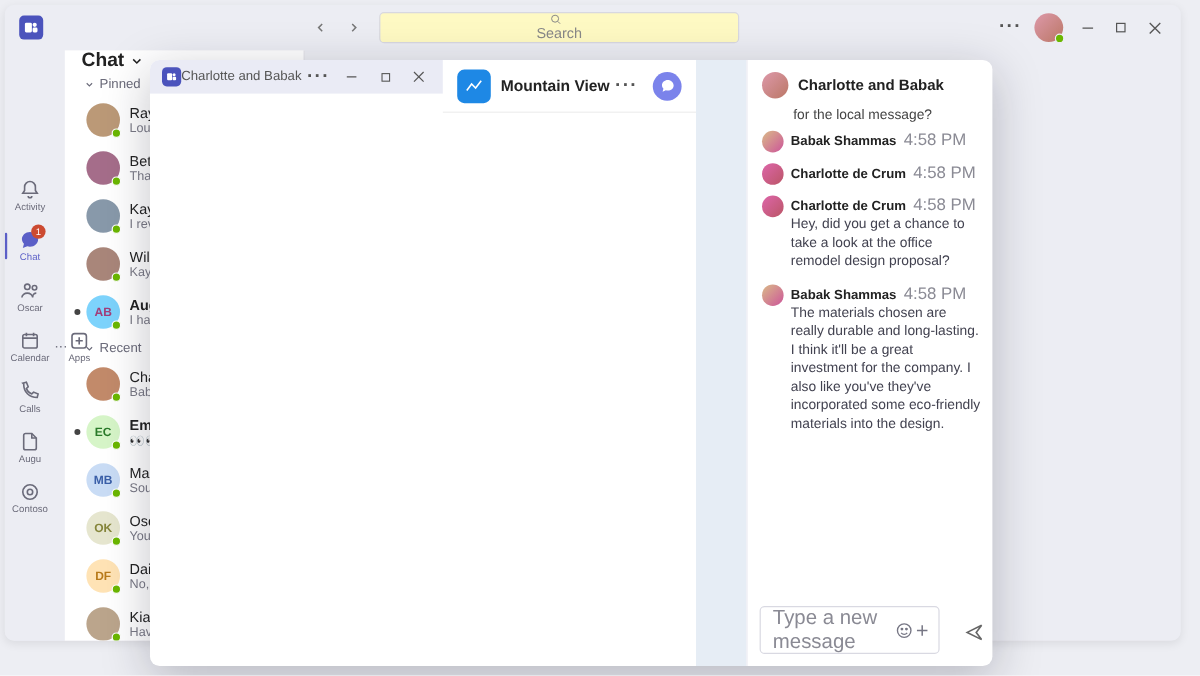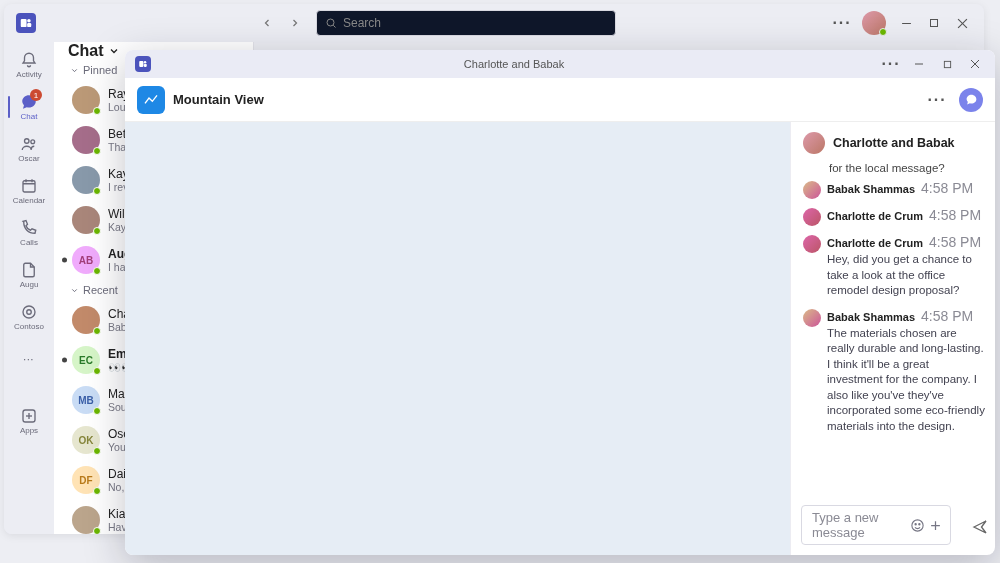--- a/index.html
+++ b/index.html
@@ -4,30 +4,30 @@
 <style>
   * { box-sizing: border-box; font-family: "Segoe UI", -apple-system, sans-serif; }
   body { margin:0; width:1000px; height:563px; background:#edeef3; overflow:hidden; position:relative; }
 
   
   .main-window { position:absolute; top:4px; left:4px; width:980px; height:530px; background:#ecedf3; border-radius:8px; box-shadow:0 2px 8px rgba(0,0,0,.08); overflow:hidden; }
   .main-titlebar { height:38px; display:flex; align-items:center; padding:0 8px; }
   .brand-square { width:20px; height:20px; border-radius:4px; background:#4b53bc; margin-left:4px; display:flex; align-items:center; justify-content:center; color:#fff; font-size:10px; font-weight:700; }
   .nav-arrows { margin-left:220px; display:flex; gap:6px; }
   .nav-arrow { width:22px; height:22px; border-radius:4px; display:flex; align-items:center; justify-content:center; color:#777; cursor:pointer; }
-  .search-box { margin-left:10px; width:300px; height:26px; background:#0f172a; border-radius:4px; display:flex; align-items:center; padding:0 8px; color:#888; font-size:12px; border:1px solid #d8d8e0; }
+  .search-box { margin-left:10px; width:300px; height:26px; background:#fef9c3; border-radius:4px; display:flex; align-items:center; padding:0 8px; color:#888; font-size:12px; border:1px solid #d8d8e0;flex-direction:column; }
   .search-box svg { margin-right:6px; }
   .main-titlebar .spacer { flex:1; }
   .sys-btn { width:28px; height:28px; display:flex; align-items:center; justify-content:center; color:#555; cursor:pointer; }
   .avatar { width:24px; height:24px; border-radius:50%; background:linear-gradient(135deg,#d9a,#b76); position:relative; margin:0 6px; }
   .presence { width:8px; height:8px; border-radius:50%; background:#6bb700; border:1.5px solid #ecedf3; position:absolute; right:-1px; bottom:-1px; }
   .ellipsis { font-weight:700; letter-spacing:1px; }
 
   .main-body { display:flex; height:calc(100% - 38px); }
-  .app-rail { width:50px; background:#ecedf3; display:flex; flex-direction:column; align-items:center; padding-top:2px; }
+  .app-rail { width:50px; background:#ecedf3; display:flex; flex-direction:row; align-items:center; padding-top:2px; }
   .rail-item { width:42px; height:42px; display:flex; flex-direction:column; align-items:center; justify-content:center; color:#6b6b7a; font-size:8px; cursor:pointer; border-radius:4px; position:relative; }
   .rail-item.active { color:#5b5fc7; }
   .rail-item.active::before { content:""; position:absolute; left:0; top:10px; bottom:10px; width:2px; background:#5b5fc7; border-radius:2px; }
   .rail-item svg { width:18px; height:18px; margin-bottom:1px; }
   .rail-badge { position:absolute; top:3px; right:8px; width:12px; height:12px; border-radius:50%; background:#cc4a31; color:#fff; font-size:8px; display:flex; align-items:center; justify-content:center; }
   .rail-spacer { height:20px; }
 
   .chat-panel { width:200px; background:#fff; border-right:1px solid #e2e2e8; display:flex; flex-direction:column; overflow:hidden; }
   .chat-header { height:44px; display:flex; align-items:center; padding:0 14px; font-weight:700; font-size:16px; color:#222; }
   .chat-header svg { margin-left:4px; }
@@ -36,21 +36,21 @@
   .chat-item .a { width:28px; height:28px; border-radius:50%; background:#bbb; position:relative; flex-shrink:0; }
   .chat-item .a .p { width:8px; height:8px; border-radius:50%; background:#6bb700; border:1.5px solid #fff; position:absolute; right:-1px; bottom:-1px; }
   .a.init{display:flex;align-items:center;justify-content:center;font-size:10px;font-weight:600;}
   .chat-item .txt { min-width:0; }
   .chat-item .name { font-size:12px; color:#222; white-space:nowrap; overflow:hidden; text-overflow:ellipsis; }
   .chat-item .prev { font-size:10.5px; color:#7a7a86; white-space:nowrap; overflow:hidden; text-overflow:ellipsis; }
   .chat-item.unread .name { font-weight:700; }
   .chat-item.unread::before { content:""; position:absolute; left:8px; top:50%; width:5px; height:5px; border-radius:50%; background:#444; transform:translateY(-50%); }
 
   
-  .popout { position:absolute; left:125px; top:50px; width:870px; height:505px; background:#fff; border-radius:8px; box-shadow:0 10px 40px rgba(20,20,40,.25); overflow:hidden; display:flex; flex-direction:column; }
+  .popout { position:absolute; left:125px; top:50px; width:702px; height:505px; background:#fff; border-radius:8px; box-shadow:0 10px 40px rgba(20,20,40,.25); overflow:hidden; display:flex; flex-direction:row; }
   .pop-titlebar { height:28px; background:#eaebf5; display:flex; align-items:center; padding:0 6px; }
   .pop-titlebar .brand-square { width:16px; height:16px; font-size:8px; }
   .pop-title { flex:1; text-align:center; font-size:11px; color:#555; }
   .pop-sys { display:flex; }
   .pop-appbar { height:44px; display:flex; align-items:center; padding:0 12px; border-bottom:1px solid #eee; }
   .app-icon { width:28px; height:28px; border-radius:6px; background:#1e88e5; color:#fff; display:flex; align-items:center; justify-content:center; margin-right:8px; }
   .app-name { font-weight:700; font-size:13px; color:#222; flex:1; }
   .round-btn { width:24px; height:24px; border-radius:50%; background:#7b83eb; color:#fff; display:flex; align-items:center; justify-content:center; margin-left:8px; }
   .pop-body { flex:1; display:flex; min-height:0; }
   .canvas { flex:1; background:#e6edf5; }
@@ -59,21 +59,21 @@
   .mc-hdr .a { width:22px; height:22px; border-radius:50%; background:linear-gradient(135deg,#d9a,#b76); }
   .msgs { flex:1; overflow:hidden; padding:2px 10px 2px 12px; font-size:11.5px; color:#333; }
   .msg { margin-bottom:9px; }
   .msg .row { display:flex; align-items:flex-start; gap:6px; }
   .msg .ma { width:18px; height:18px; border-radius:50%; flex-shrink:0; position:relative; top:1px; }
   .m-babak{background:linear-gradient(135deg,#dabb88,#c59);} .m-char{background:linear-gradient(135deg,#d6a,#b56);}
   .fragment{color:#444;font-size:11.5px;padding-left:26px;margin-bottom:6px;}
   .msg .who { font-weight:600; font-size:11px; color:#222; }
   .msg .time { font-size:14px; color:#8a8a94; margin-left:6px; }
   .msg .body { margin-left:24px; line-height:1.35; color:#424250; }
-  .compose { height:40px; margin:6px 10px 10px; border:1px solid #d9d9e2; border-radius:4px; display:flex; align-items:center; padding:0 6px 0 10px; font-size:13px; color:#8a8a94; }
+  .compose { height:40px; margin:6px 10px 10px; border:1px solid #d9d9e2; border-radius:4px; display:flex; align-items:center; padding:0 6px 0 10px; font-size:17px; color:#8a8a94; }
   .compose .sp{flex:1;}
   .ci { width:22px; height:22px; display:flex; align-items:center;justify-content:center;color:#767684;cursor:pointer;}
   .send { width:30px; height:30px; display:flex; align-items:center; justify-content:center; color:#666; margin-left:4px; cursor:pointer; }
 </style>
 </head>
 <body>
 
 <div class="main-window">
   <div class="main-titlebar">
     <div class="brand-square">
@@ -237,21 +237,21 @@
           <div class="chat-item">
             <div class="a" style="background:#a9867a;color:#555">
               <div class="p"></div>
             </div>
             <div class="txt">
               <div class="name">Will, K</div>
               <div class="prev">Kayo: I</div>
             </div>
           </div>
           <div class="chat-item unread">
-            <div class="a init" style="background:#f0abfc;color:#a23e7a">AB<div class="p"></div></div>
+            <div class="a init" style="background:#7dd3fc;color:#a23e7a">AB<div class="p"></div></div>
             <div class="txt">
               <div class="name">Augu…</div>
               <div class="prev">I haven</div>
             </div>
           </div>
         </div>
       <div class="section-label">
         <svg width="9" height="9" viewBox="0 0 24 24" fill="none" stroke="currentColor" stroke-width="2.5">
             <polyline points="6 9 12 15 18 9"></polyline>
           </svg>

